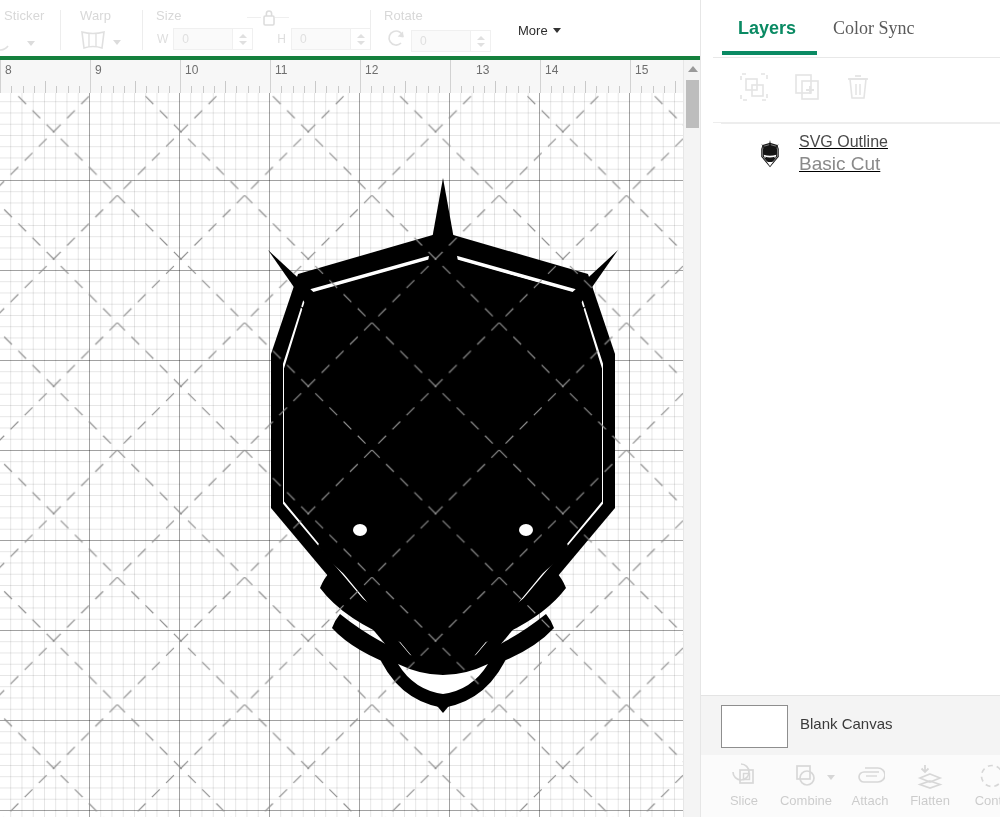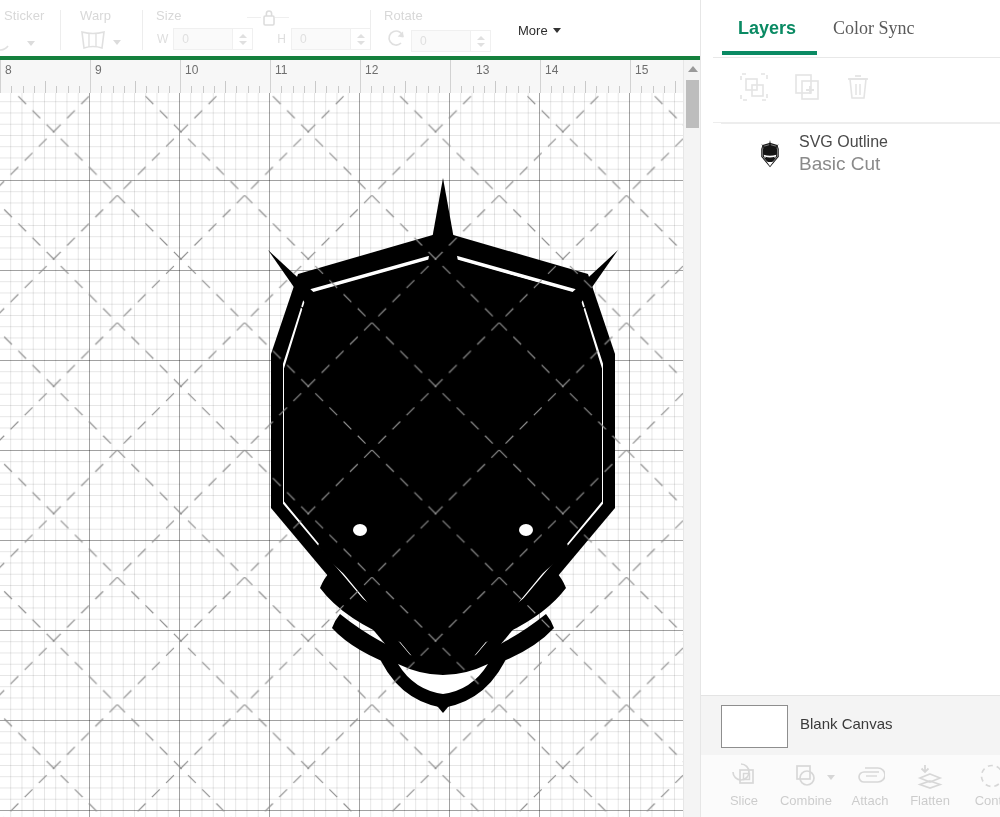--- a/index.html
+++ b/index.html
@@ -115,21 +115,21 @@
   .ltool{position:absolute;top:12px;width:34px;height:34px;opacity:.28;}
   .ltool svg{display:block;}
 
   .layer-row{
     position:relative;height:62px;padding:0;display:flex;align-items:center;
   }
   .layer-thumb{
     position:absolute;left:42px;top:16px;width:30px;height:30px;
     display:flex;align-items:center;justify-content:center;
   }
-  .layer-texts{position:absolute;left:86px;top:8px;}
+  .layer-texts{position:absolute;left:86px;top:8px;text-decoration:underline;}
   .layer-title{font-size:16px;color:#4a4a4a;line-height:22px;}
   .layer-sub{font-size:19px;color:#8a8a8a;line-height:22px;}
   .layer-rule{position:absolute;left:8px;right:0;top:0;height:1px;background:#ededed;}
 
   .canvas-row{
     position:absolute;left:0;right:0;top:695px;height:60px;
     background:#f4f4f4;border-top:1px solid #e4e4e4;border-bottom:1px solid #e4e4e4;
   }
   .canvas-thumb{
     position:absolute;left:20px;top:9px;width:67px;height:43px;

